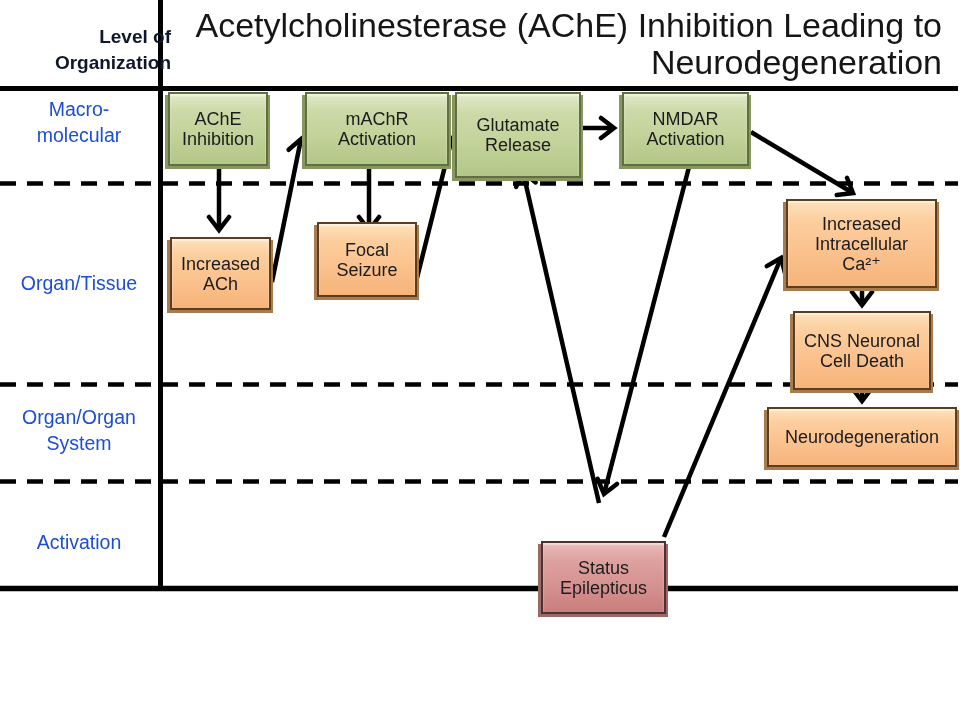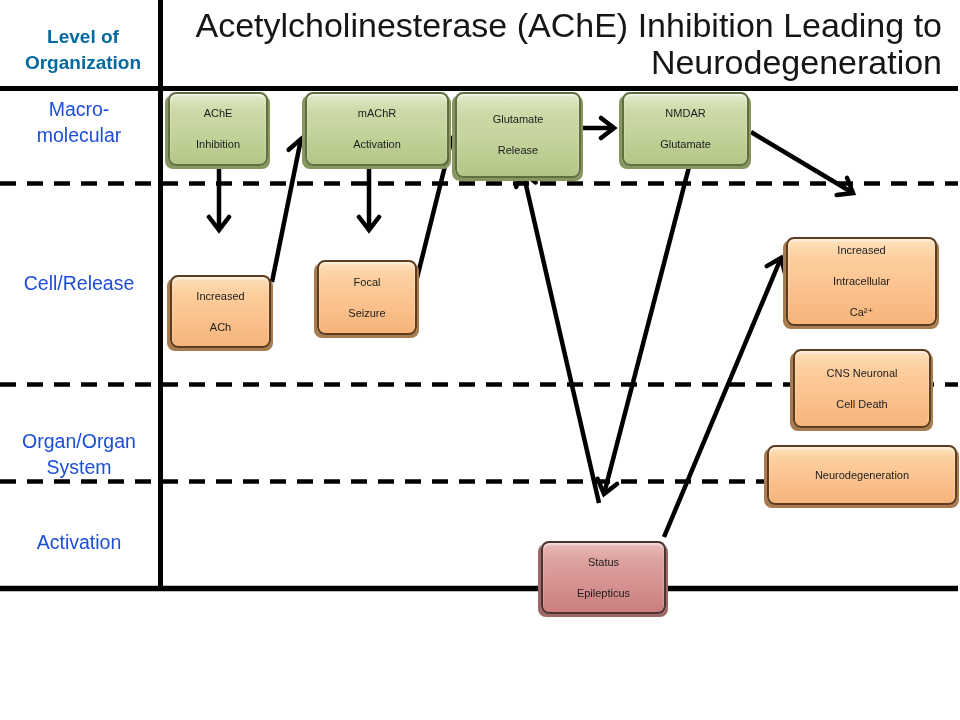--- a/index.html
+++ b/index.html
@@ -6,44 +6,43 @@
   #stage{
     position:relative;width:960px;height:720px;background:#ffffff;overflow:hidden;
     font-family:"Liberation Sans","DejaVu Sans",sans-serif;color:#1c1c1c;
   }
   #gridsvg{position:absolute;left:0;top:0;width:960px;height:720px;}
   .title{
     position:absolute;left:144px;top:7px;width:798px;text-align:right;
     font-size:34px;line-height:37px;white-space:pre-line;color:#161616;
   }
   .axis-header{
-    position:absolute;left:4px;top:24px;width:158px;text-align:center;
-    font-weight:bold;font-size:19px;line-height:26px;white-space:pre-line;color:#0369a1;
+    position:absolute;left:13px;top:24px;width:158px;text-align:right;
+    font-weight:bold;font-size:19px;line-height:26px;white-space:pre-line;color:#0f172a;
   }
   .row-label{
     position:absolute;left:0;width:158px;text-align:center;
     font-size:19.5px;line-height:26px;white-space:pre-line;color:#1d4ed8;
   }
   .node{
     position:absolute;display:flex;align-items:center;justify-content:center;
-    text-align:center;white-space:pre-line;font-size:11px;line-height:31px;
-    border-radius:8px;border-style:solid;border-width:2px;box-sizing:border-box;
+    text-align:center;white-space:pre-line;font-size:18px;line-height:20px;
+    border-radius:0;border-style:solid;border-width:2px;box-sizing:border-box;
   }
   .node .node-label{display:block;width:100%;}
   .node.green{
     background:linear-gradient(180deg,#e1eac9 0%,#cdda An 0%,#cdd9a8 24%,#c4d49c 55%,#b3c687 100%);
     background:linear-gradient(180deg,#e1eac9 0%,#cdd9a8 24%,#c4d49c 55%,#b3c687 100%);
     border-color:#5f6f42;
     box-shadow:-3px 3px 0 #87975f, 2px 3px 0 #87975f, inset 0 2px 2px rgba(255,255,255,.55);
   }
   .node.orange{
     background:linear-gradient(180deg,#fde1bb 0%,#fcce9d 24%,#fbc390 55%,#f6b47a 100%);
     border-color:#5c3d1f;
     box-shadow:-3px 3px 0 #a87c4e, 2px 3px 0 #a87c4e, inset 0 2px 2px rgba(255,255,255,.55);
-    margin-top:38px;
   }
   .node.red{
     background:linear-gradient(180deg,#e9bab8 0%,#dda19f 26%,#d69392 58%,#ca7e7d 100%);
     border-color:#4c3331;
     box-shadow:-3px 3px 0 #9d6967, 2px 3px 0 #9d6967, inset 0 2px 2px rgba(255,255,255,.5);
     margin-top:36px;
   }
 </style>
 </head>
 <body>
@@ -77,40 +76,40 @@
     <line x1="862" y1="373" x2="862" y2="401" stroke="#000" stroke-width="4.5" marker-end="url(#arrowhead)"></line>
   </svg>
 
   <div class="title">Acetylcholinesterase (AChE) Inhibition Leading to
 Neurodegeneration</div>
   <div class="axis-header">Level of
 Organization</div>
 
   <div class="row-label" style="top:96px">Macro-
 molecular</div>
-  <div class="row-label" style="top:270px">Cell/Release</div>
-  <div class="row-label" style="top:428px">Organ/Organ
+  <div class="row-label" style="top:270px">Organ/Tissue</div>
+  <div class="row-label" style="top:404px">Organ/Organ
 System</div>
   <div class="row-label" style="top:529px">Activation</div>
 
   <div class="node green" style="left:168px;top:92px;width:100px;height:74px">
     <span class="node-label">AChE
 Inhibition</span>
   </div>
   <div class="node green" style="left:305px;top:92px;width:144px;height:74px">
     <span class="node-label">mAChR
 Activation</span>
   </div>
   <div class="node green" style="left:455px;top:92px;width:126px;height:86px">
     <span class="node-label">Glutamate
 Release</span>
   </div>
   <div class="node green" style="left:622px;top:92px;width:127px;height:74px">
     <span class="node-label">NMDAR
-Glutamate</span>
+Activation</span>
   </div>
 
   <div class="node orange" style="left:170px;top:237px;width:101px;height:73px">
     <span class="node-label">Increased
 ACh</span>
   </div>
   <div class="node orange" style="left:317px;top:222px;width:100px;height:75px">
     <span class="node-label">Focal
 Seizure</span>
   </div>

